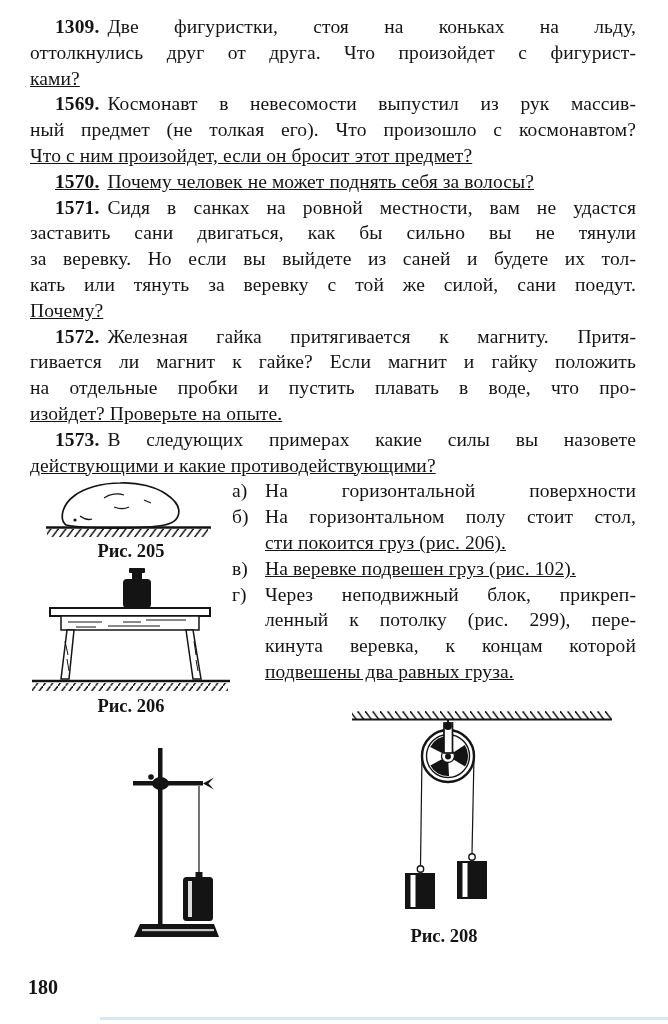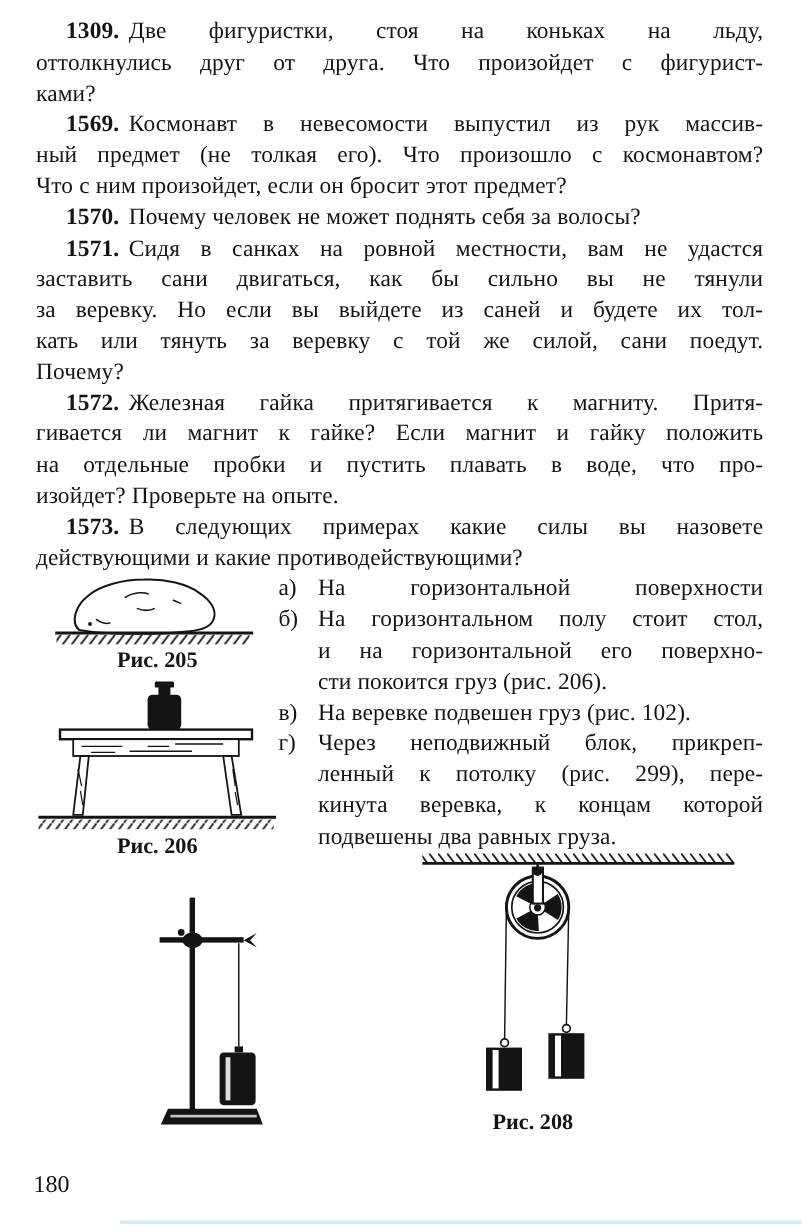--- a/index.html
+++ b/index.html
@@ -8,21 +8,21 @@
     position:relative; width:668px; height:1024px; overflow:hidden;
     background:var(--paper); color:var(--ink);
     font-family:"Liberation Serif","DejaVu Serif",serif;
   }
   .content{ padding:14px 32px 0 30px; }
   .pline{
     font-size:19.5px; line-height:25.8px;
     text-align:justify; text-align-last:justify;
     letter-spacing:0.1px;
   }
-  .plast{ text-align-last:auto; }
+  .plast{ text-align-last:auto;text-decoration:underline; }
   .pfirst{ text-indent:25px; }
   .pnum{ font-weight:bold; padding-right:8px; }
   
   .rowA{ display:flex; align-items:flex-start; }
   .figcol{ flex:0 0 202px; width:202px; }
   .cases{ flex:1; min-width:0; }
   .case{ display:flex; align-items:flex-start; }
   .case-letter{ flex:0 0 33px; font-size:19.5px; line-height:25.8px; }
   .case-text{ flex:1; min-width:0; }
   figure{ margin:0; padding:0; }
@@ -35,21 +35,21 @@
   
   .rowB{ display:flex; align-items:flex-end; margin-top:-8px; }
   .fig207block{ flex:0 0 202px; width:202px; }
   .fig207block svg{ display:block; margin-left:70px; }
   .fig207block .fcap{ padding-left:16px; margin-top:4px; }
   .fig208block{ flex:1; min-width:0; }
   .fig208block svg{ display:block; margin-left:118px; }
   .fig208block .fcap{ width:280px; margin-left:118px; padding-right:92px; box-sizing:border-box; margin-top:8px; }
   .footer{
     position:absolute; left:28px; top:974px;
-    font-size:20px; line-height:26px;
+    font-size:20px; line-height:26px;font-weight:bold;
   }
   .artifact-line{
     position:absolute; left:100px; right:0; top:1017px; height:3px;
     background:var(--artifact); opacity:.55;
   }
   svg line, svg path.stroked, svg circle.stroked, svg rect.stroked, svg ellipse.stroked{
     stroke:var(--ink); fill:none;
   }
   .inkfill{ fill:var(--ink); stroke:none; }
   .whitefill{ fill:#ffffff; stroke:var(--ink); }
@@ -167,21 +167,20 @@
         <div class="case">
           <div class="case-letter">а)</div>
           <div class="case-text">
               <div class="pline">На горизонтальной поверхности</div>
             </div>
         </div>
         <div class="case">
           <div class="case-letter">б)</div>
           <div class="case-text">
               <div class="pline">На горизонтальном полу стоит стол,</div>
-              <div class="pline">и на горизонтальной его поверхно-</div>
               <div class="pline plast">сти покоится груз (рис. 206).</div>
             </div>
         </div>
         <div class="case">
           <div class="case-letter">в)</div>
           <div class="case-text">
               <div class="pline plast">На веревке подвешен груз (рис. 102).</div>
             </div>
         </div>
         <div class="case">

